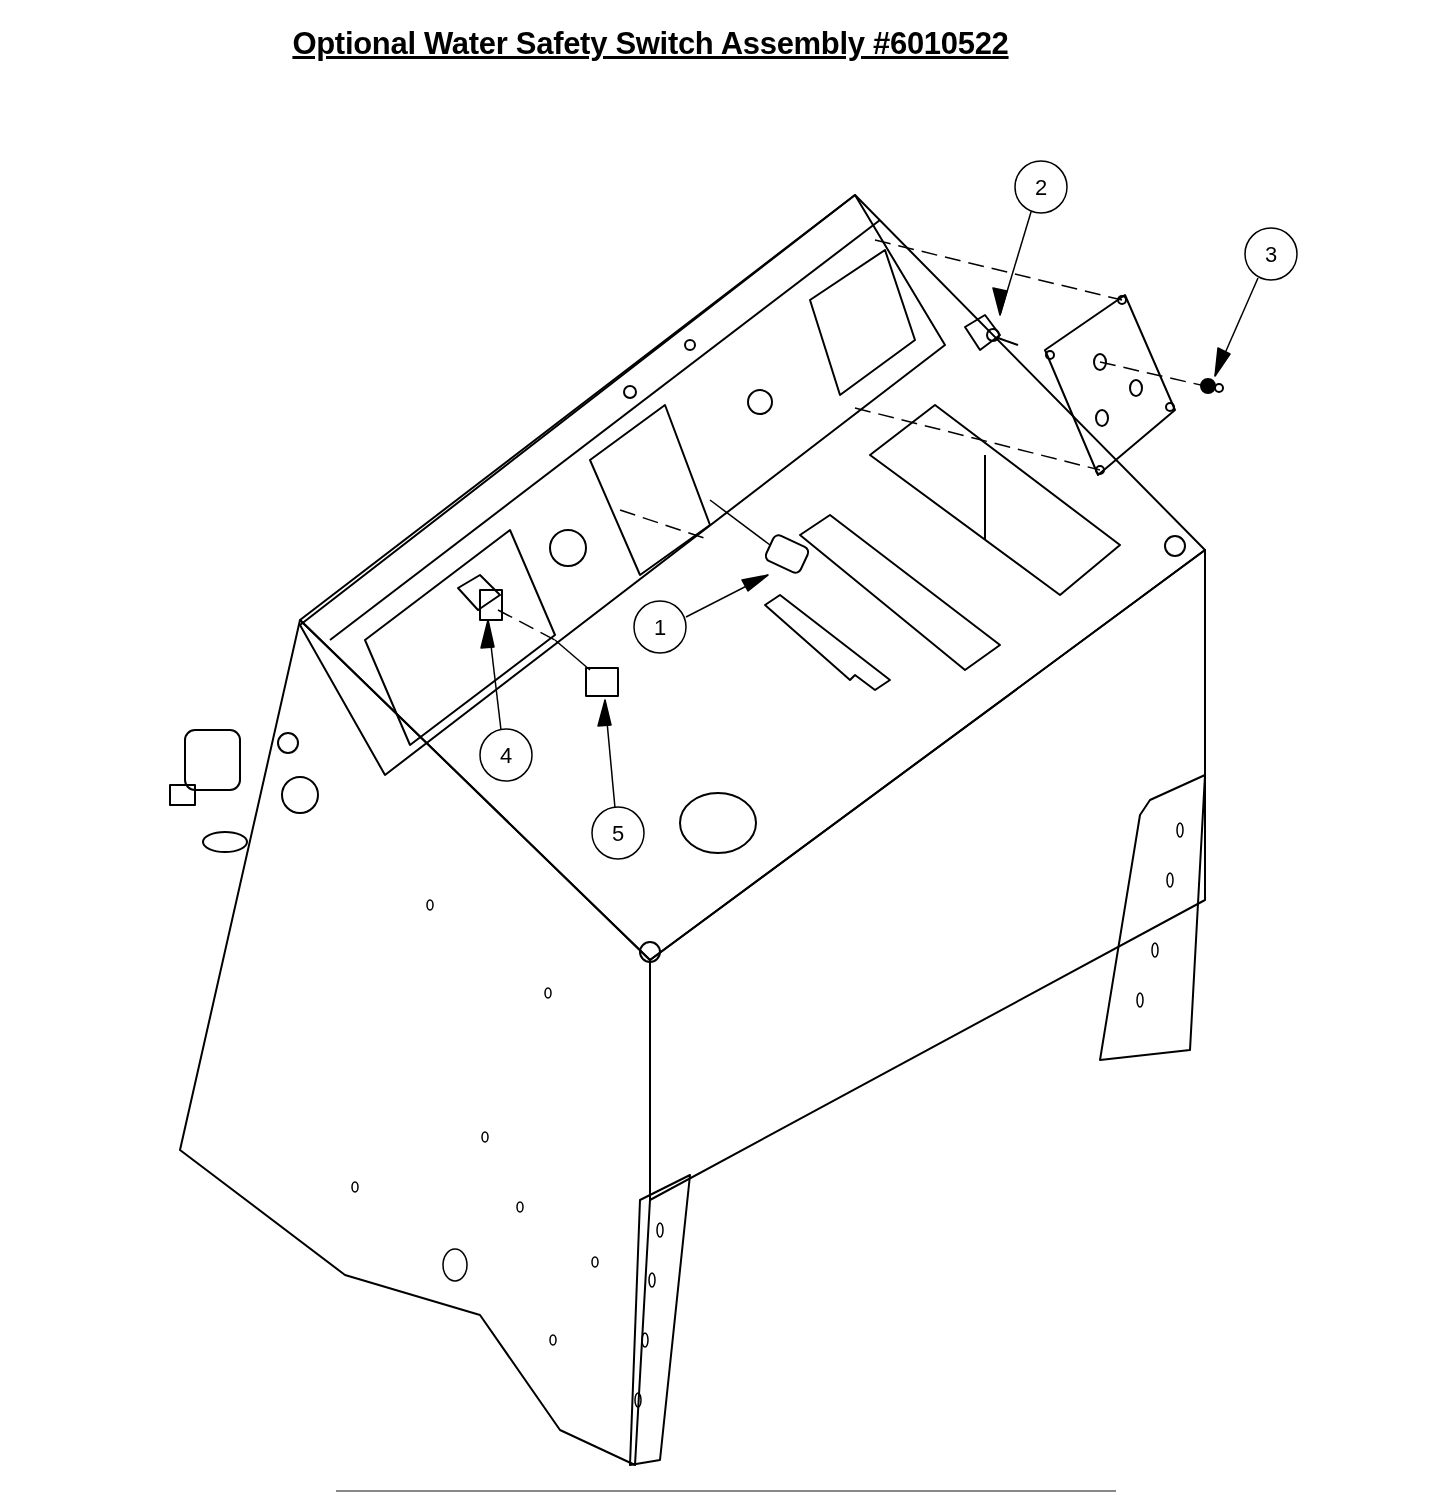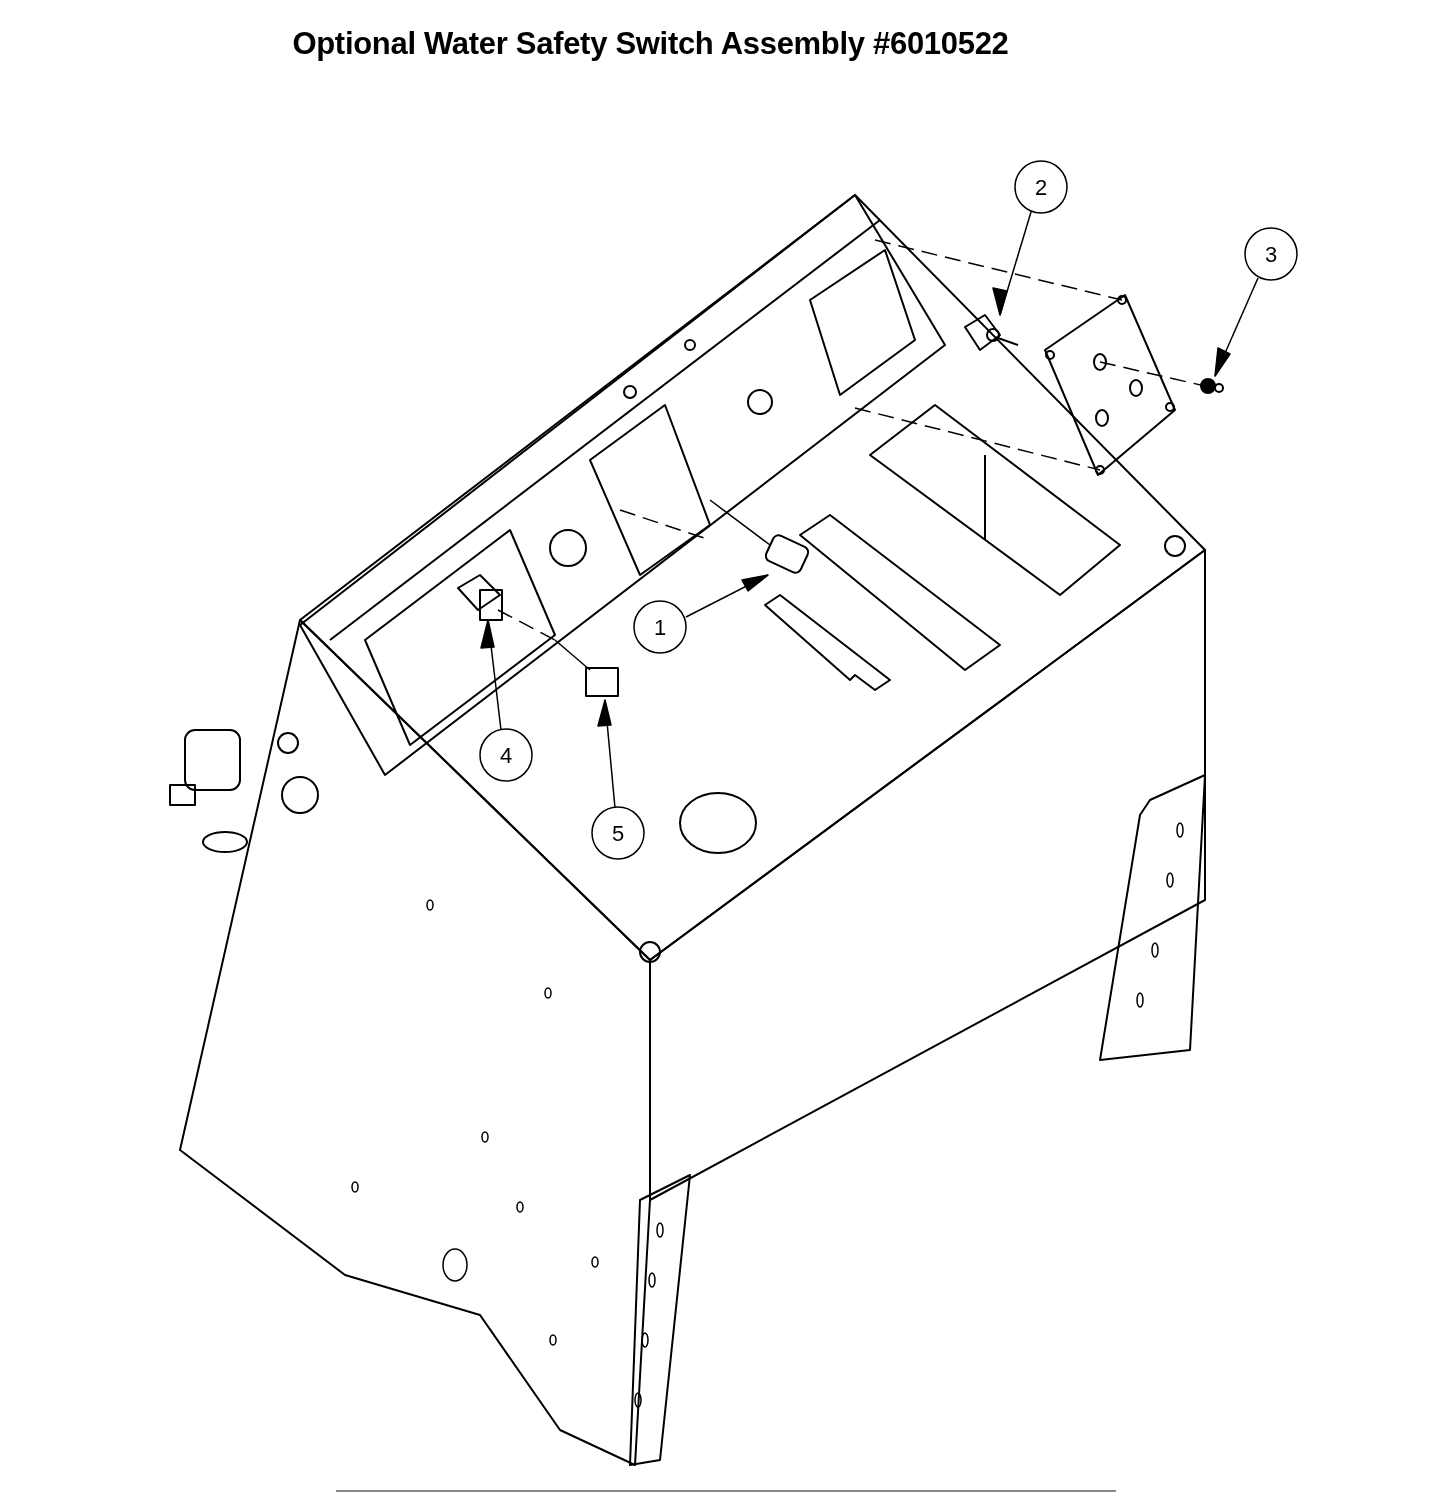--- a/index.html
+++ b/index.html
@@ -1,17 +1,17 @@
 <!DOCTYPE html>
 <html><head>
 <meta charset="utf-8">
 <style>
   html,body{margin:0;padding:0;background:#ffffff;}
   body{width:1445px;height:1493px;position:relative;overflow:hidden;font-family:"Liberation Sans",sans-serif;}
-  .title{position:absolute;left:0;width:1301px;top:26px;text-align:center;font-size:31px;font-weight:bold;color:#000;letter-spacing:-0.3px;}
+  .title{position:absolute;left:0;width:1301px;top:26px;text-align:center;font-size:31px;font-weight:bold;text-decoration:underline;color:#000;letter-spacing:-0.3px;}
   svg.drawing{position:absolute;left:0;top:0;}
   .callout-label{font-family:"Liberation Sans",sans-serif;font-size:22px;fill:#000;text-anchor:middle;dominant-baseline:central;}
   .footer-rule{position:absolute;left:336px;width:780px;top:1490px;height:2px;background:#888;}
 </style>
 </head>
 <body>
 
 <div class="title">Optional Water Safety Switch Assembly #6010522</div>
 
 <svg class="drawing" width="1445" height="1493" viewBox="0 0 1445 1493" fill="none" stroke="#000" stroke-width="2" stroke-linejoin="round">

